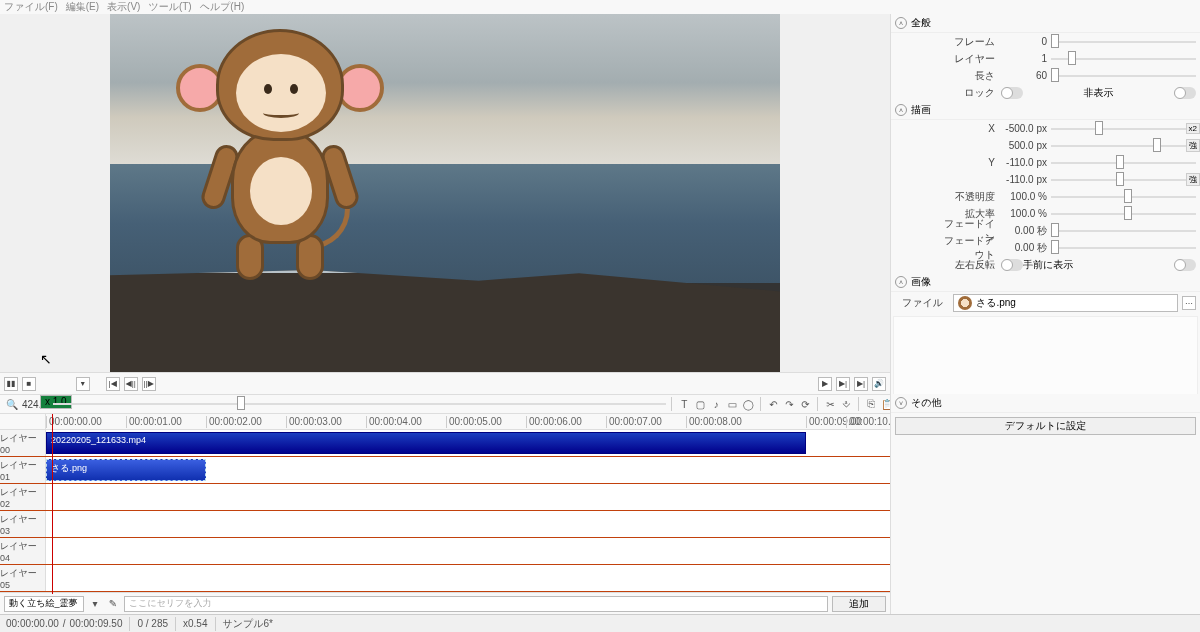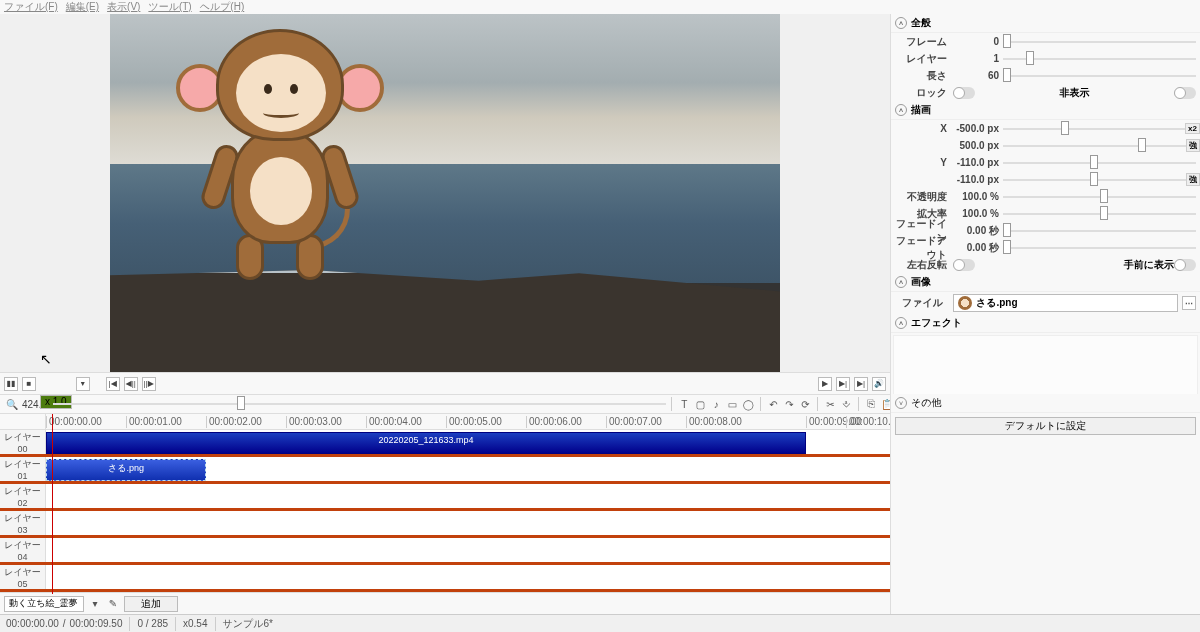--- a/index.html
+++ b/index.html
@@ -1,18 +1,18 @@
 <!DOCTYPE html>
 <html><head>
 <meta charset="utf-8">
 <style>
 * { margin: 0; padding: 0; box-sizing: border-box; font-family: "Meiryo", "MS PGothic", sans-serif; font-size: 10px; }
 body { width: 1200px; height: 632px; background: #f0f0f0; overflow: hidden; position: relative; }
 .menubar { height: 14px; padding: 0 4px; color: #888; background: #f8f8f8; font-size: 9px; display: flex; gap: 8px; }
-.menubar span { cursor: default; text-decoration: underline; }
+.menubar span { cursor: default; }
 
 .main-area { display: flex; height: 380px; }
 .preview-area { flex: 1; display: flex; flex-direction: column; background: #f0f0f0; position: relative; }
 .preview-canvas { margin: 0 auto; width: 670px; height: 359px; background: #333; position: relative; overflow: hidden; }
 .preview-sky { position: absolute; top: 0; left: 0; right: 0; height: 48%; background: linear-gradient(to bottom, #bcc3c6, #a3adb0 40%, #cfcabd 60%, #e5e4df); }
 .preview-sea { position: absolute; top: 42%; left: 0; right: 0; bottom: 25%; background: linear-gradient(to bottom, #5e7888, #466076, #3e5568); }
 .preview-rock { position: absolute; bottom: 0; left: 0; right: 0; height: 30%; background: #3a342e; border-top: 8px solid #b8c2c8; clip-path: polygon(0 10%, 30% 5%, 55% 15%, 70% 8%, 100% 25%, 100% 100%, 0 100%); }
 .monkey { position: absolute; left: 80px; top: 15px; width: 180px; height: 260px; }
 .monkey-ear { position: absolute; width: 48px; height: 48px; background: #f6a9a9; border: 4px solid #a06c3a; border-radius: 50%; top: 35px; }
 .monkey-ear.l { left: -14px; }
@@ -28,28 +28,28 @@
 .monkey-arm { position: absolute; width: 24px; height: 66px; background: #a06c3a; border: 3px solid #6b4a28; border-radius: 12px; top: 115px; }
 .monkey-arm.l { left: 18px; transform: rotate(18deg); }
 .monkey-arm.r { right: 18px; transform: rotate(-18deg); }
 .monkey-leg { position: absolute; width: 28px; height: 46px; background: #a06c3a; border: 3px solid #6b4a28; border-radius: 14px; top: 205px; }
 .monkey-leg.l { left: 46px; }
 .monkey-leg.r { right: 46px; }
 .monkey-tail { position: absolute; width: 40px; height: 40px; border: 5px solid #a06c3a; border-top: none; border-left: none; border-radius: 0 0 40px 0; top: 180px; right: 20px; }
 
 .transport-bar { height: 22px; display: flex; align-items: center; border-top: 1px solid #ddd; background: #f8f8f8; padding: 0 4px; gap: 4px; }
 .tb-btn { width: 14px; height: 14px; border: 1px solid #bbb; background: #fff; display: flex; align-items: center; justify-content: center; font-size: 8px; color: #444; cursor: pointer; }
-.tb-speed { border: 1px solid #bbb; padding: 0 4px; height: 14px; background: #4d7c0f; margin-top: 37px; }
+.tb-speed { border: 1px solid #bbb; padding: 0 4px; height: 14px; background: #15803d; margin-top: 37px; }
 .tb-spacer { flex: 1; }
 
 .properties { width: 310px; background: #f8f8f8; border-left: 1px solid #ddd; display: flex; flex-direction: column; font-size: 10px; overflow: hidden; }
-.prop-scroll { overflow-y: auto; font-weight: bold; }
+.prop-scroll { overflow-y: auto; }
 .section-head { display: flex; align-items: center; padding: 2px 4px; border-bottom: 1px solid #eee; }
 .chev { width: 12px; height: 12px; border: 1px solid #999; border-radius: 50%; display: flex; align-items: center; justify-content: center; margin-right: 4px; font-size: 7px; color: #666; }
-.prop-row { display: flex; align-items: center; height: 17px; padding: 0 4px; }
+.prop-row { display: flex; align-items: center; height: 17px; padding: 0 4px; margin-left: 48px; }
 .prop-label { width: 58px; text-align: right; padding-right: 6px; color: #444; }
 .prop-value { width: 50px; text-align: right; color: #444; padding-right: 4px; }
 .prop-slider-wrap { flex: 1; position: relative; height: 12px; display: flex; align-items: center; }
 .prop-slider { flex: 1; height: 2px; background: #ddd; position: relative; }
 .prop-thumb { position: absolute; width: 8px; height: 14px; background: #fff; border: 1px solid #999; top: -7px; }
 .toggle { width: 22px; height: 12px; border-radius: 6px; background: #ddd; position: relative; cursor: pointer; }
 .toggle::after { content: ""; position: absolute; width: 10px; height: 10px; border-radius: 50%; background: #fff; border: 1px solid #aaa; top: 0; left: 0; }
 .file-row { display: flex; align-items: center; padding: 2px 4px; gap: 4px; }
 .file-field { flex: 1; border: 1px solid #bbb; background: #fff; height: 18px; display: flex; align-items: center; padding: 0 4px; gap: 4px; }
 .file-icon { width: 14px; height: 14px; border-radius: 50%; background: radial-gradient(circle, #f5e0c6 40%, #a06c3a 42%); }
@@ -60,21 +60,21 @@
 .zoom-label { color: #444; margin-right: 4px; }
 .tool-sep { width: 1px; height: 14px; background: #ccc; margin: 0 3px; }
 .tool-icon { width: 14px; height: 14px; color: #555; display: flex; align-items: center; justify-content: center; font-size: 10px; cursor: pointer; }
 
 .timeline-area { display: flex; flex-direction: column; height: 180px; background: #fff; }
 .ruler { display: flex; background: #f8f8f8; border-bottom: 1px solid #ddd; height: 16px; }
 .ruler-gutter { width: 46px; border-right: 1px solid #ddd; }
 .ruler-ticks { flex: 1; position: relative; font-size: 8px; color: #666; }
 .ruler-tick { position: absolute; top: 2px; border-left: 1px solid #ccc; height: 12px; padding-left: 2px; }
 .tl-scroll { flex: 1; overflow: auto; }
-.tl-row { display: flex; height: 27px; border-bottom: 3px solid #c2410c; position: relative; text-align: center; }
+.tl-row { display: flex; height: 27px; border-bottom: 1px solid #c2410c; position: relative; }
 .tl-gutter { width: 46px; border-right: 1px solid #ddd; display: flex; align-items: center; justify-content: center; font-size: 9px; color: #555; background: #f4f4f4; }
 .tl-track { flex: 1; position: relative; }
 .clip { position: absolute; top: 2px; height: 22px; border: 1px solid #000080; background: linear-gradient(to bottom, #1c3fc0, #00008b); color: #fff; font-size: 9px; padding: 2px 4px; overflow: hidden; white-space: nowrap; cursor: move; }
 .clip.selected { background: linear-gradient(to bottom, #3a5fe0, #1030b0); border: 1px dashed #bde; }
 .playhead { position: absolute; left: 52px; top: 0; bottom: 0; width: 1px; background: #cc0000; z-index: 5; pointer-events: none; }
 
 .other-panel { width: 310px; position: absolute; right: 0; top: 394px; background: #f8f8f8; border-left: 1px solid #ddd; height: 224px; }
 .default-btn { margin: 4px; width: calc(100% - 8px); border: 1px solid #bbb; background: #f0f0f0; height: 18px; display: flex; align-items: center; justify-content: center; cursor: pointer; }
 
 .bottom-bar { position: absolute; bottom: 18px; left: 0; width: 890px; height: 22px; background: #f8f8f8; border-top: 1px solid #ddd; display: flex; align-items: center; padding: 0 4px; gap: 4px; }
@@ -255,41 +255,37 @@
           <div class="prop-value">0.00 秒</div>
           <div class="prop-slider-wrap">
             <div class="prop-slider">
               <div class="prop-thumb" style="left:0"></div>
             </div>
           </div>
         </div>
       <div class="prop-row">
           <div class="prop-label">左右反転</div>
           <div class="toggle"></div>
-          <div style="flex:1;text-align:right">手前に表示</div>
+          <div style="flex:1;text-align:left">手前に表示</div>
           <div class="toggle"></div>
         </div>
 
       <div class="section-head">
           <span class="chev">˄</span>
           <span>画像</span>
         </div>
       <div class="file-row">
           <div class="prop-label" style="width:54px">ファイル</div>
           <div class="file-field">
             <div class="file-icon"></div>
             <span>さる.png</span>
           </div>
           <div class="tb-btn">⋯</div>
         </div>
 
-      <div class="section-head">
-          <span class="chev">˄</span>
-          <span>エフェクト</span>
-        </div>
       <div class="effect-panel"></div>
     </div>
   </div>
 </div>
 
 <div class="toolbar">
   <span class="tool-icon">🔍</span>
   <span class="zoom-label">424.3</span>
   <div class="prop-slider" style="width:40px">
       <div class="prop-thumb" style="left:30%"></div>
@@ -382,20 +378,21 @@
       <span class="chev">˅</span>
       <span>その他</span>
     </div>
   <div class="default-btn">デフォルトに設定</div>
 </div>
 
 <div class="bottom-bar">
   <div class="char-select">動く立ち絵_霊夢</div>
   <span class="tool-icon">▾</span>
   <span class="tool-icon">✎</span>
+  <div class="serif-input">ここにセリフを入力</div>
   <div class="add-btn">追加</div>
 </div>
 
 <div class="status-bar">
   <span>00:00:00.00</span>
   <span>/</span>
   <span>00:00:09.50</span>
   <div class="tool-sep"></div>
   <span>0 / 285</span>
   <div class="tool-sep"></div>

